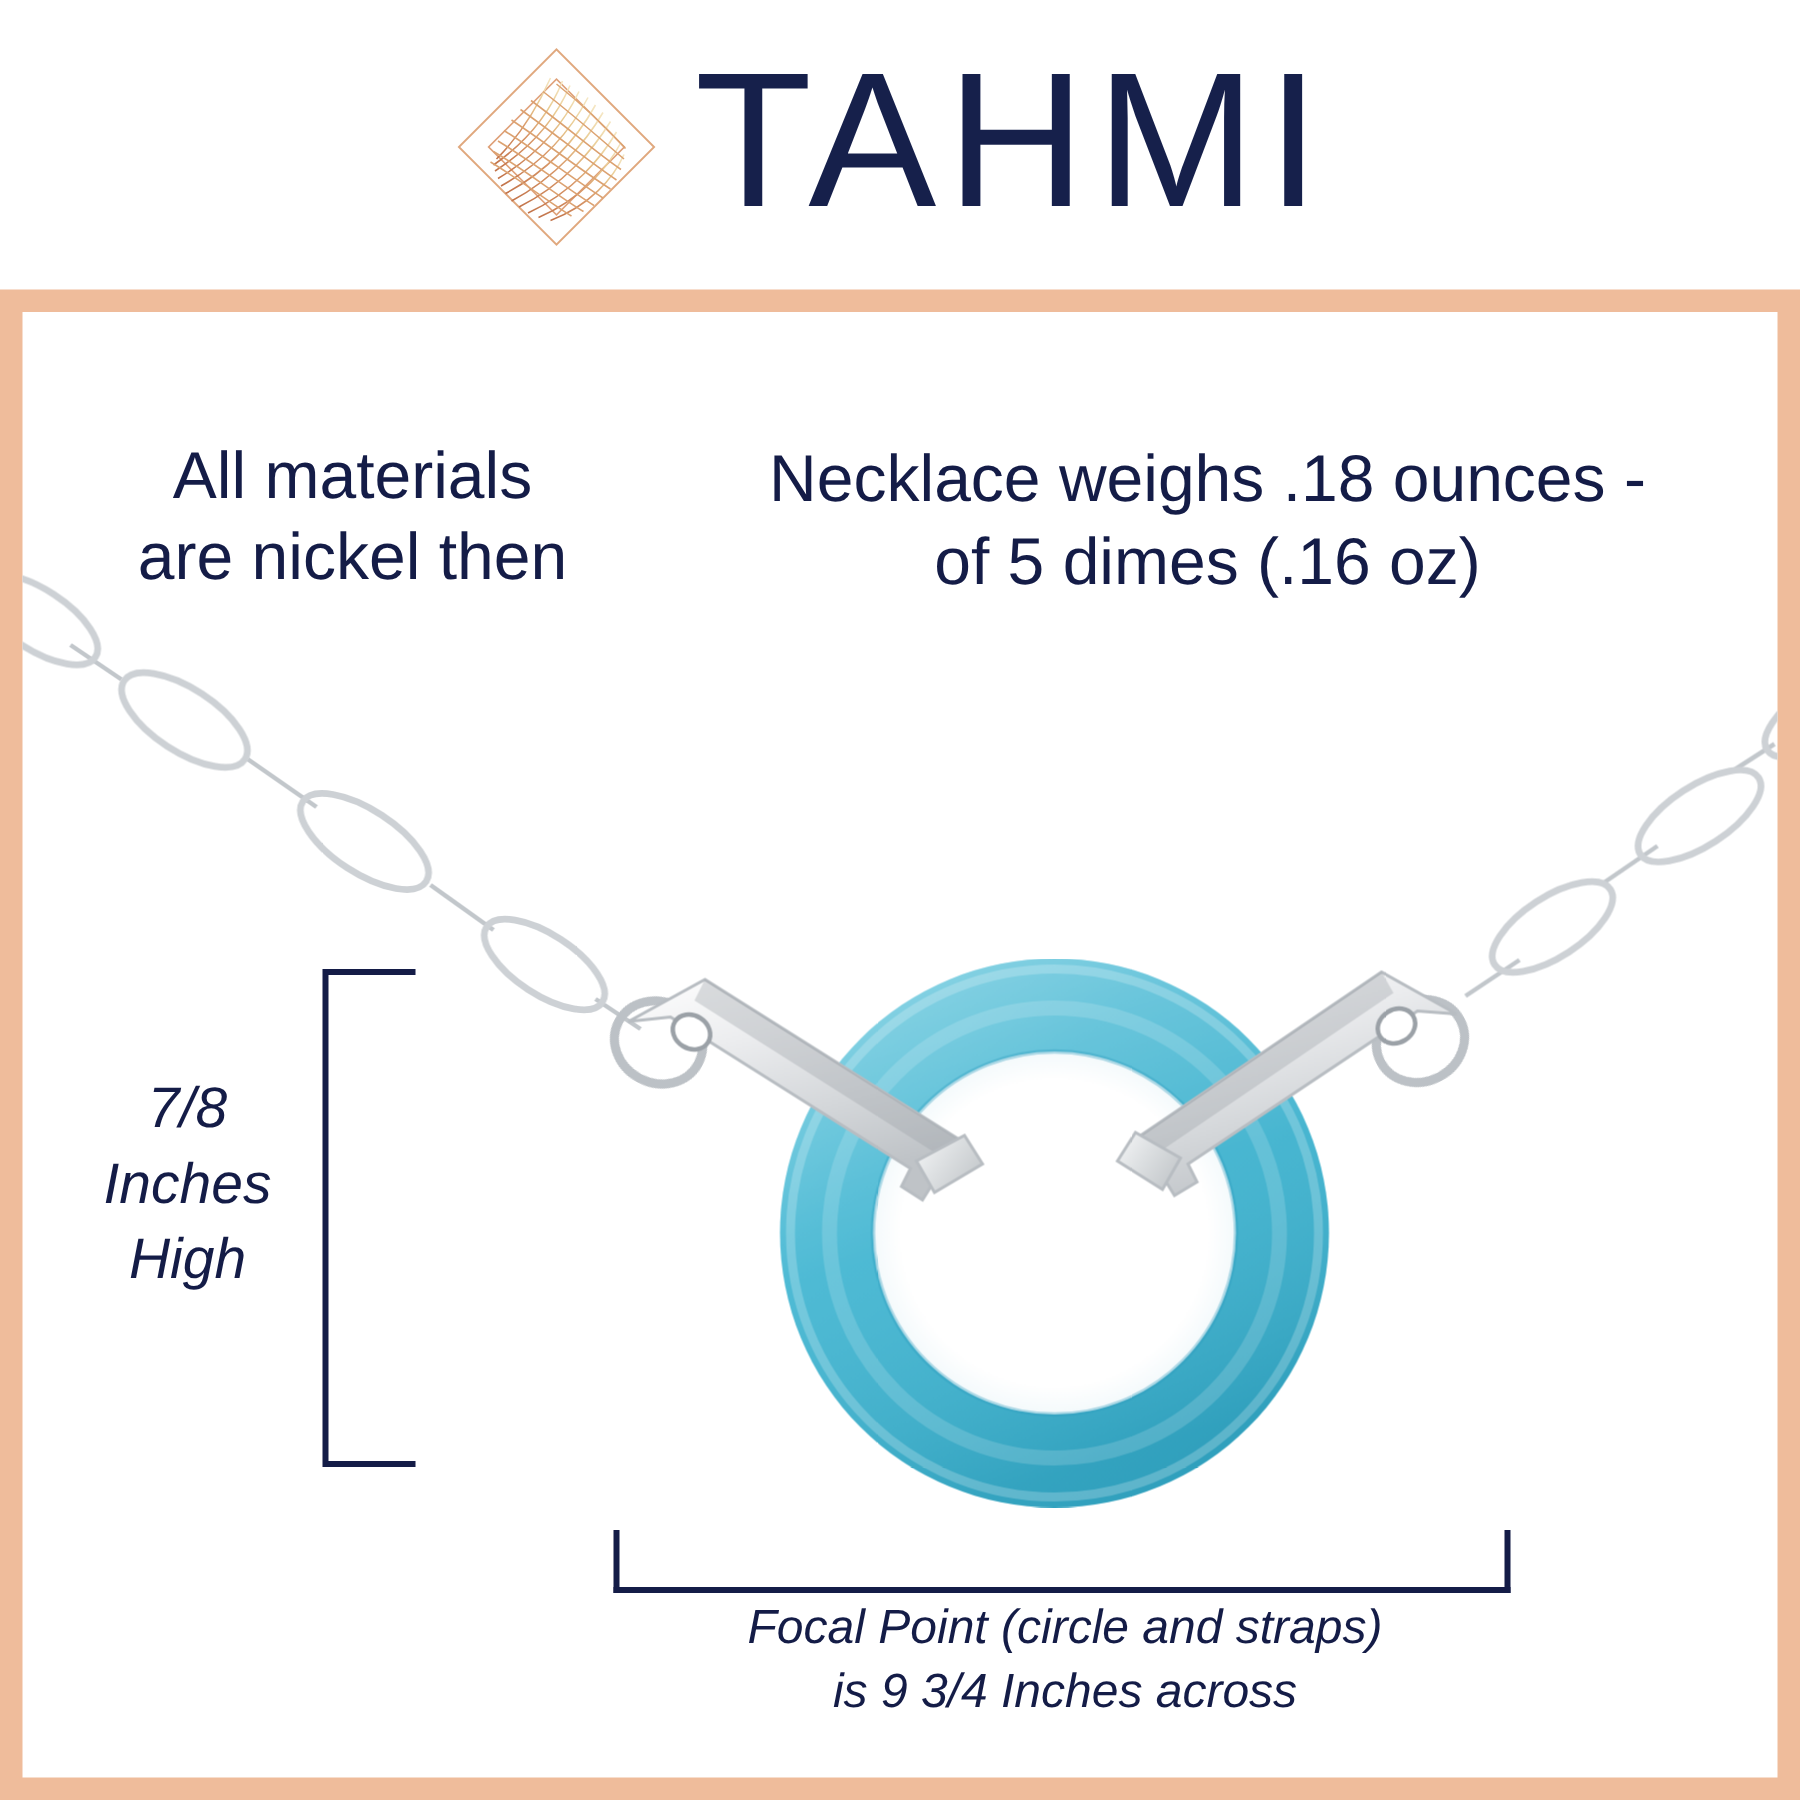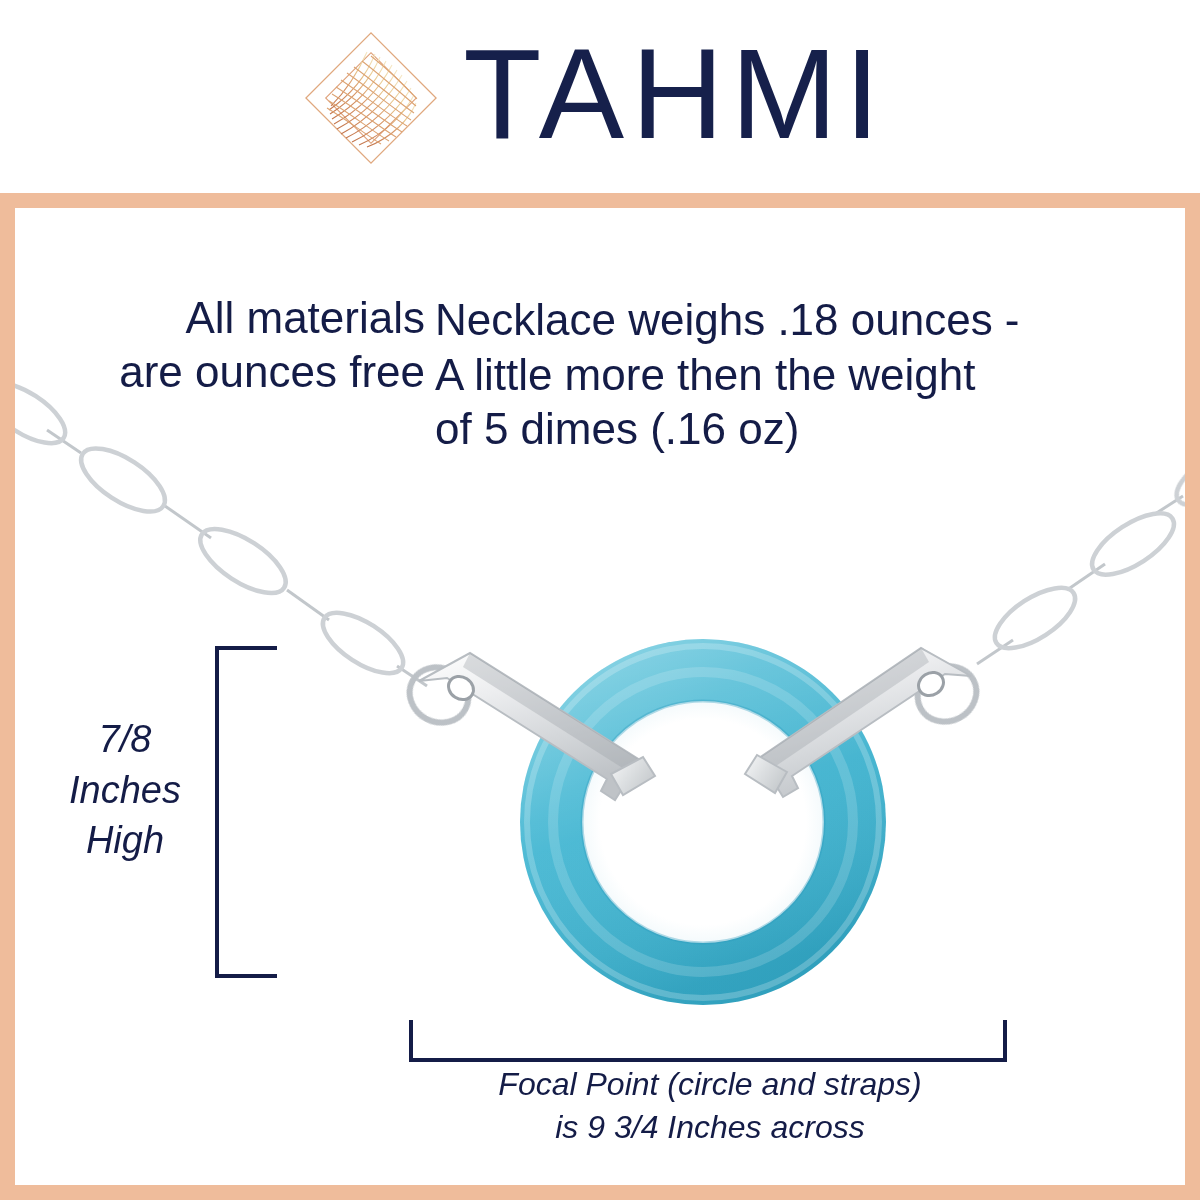--- a/index.html
+++ b/index.html
@@ -39,25 +39,25 @@
   }
   .canvas{position:absolute;left:0;top:0;width:100%;height:100%;overflow:hidden;}
 
   
   .txt{
     position:absolute;color:#141c47;
     font-family:"Liberation Sans", sans-serif;
     font-weight:400;
   }
   .txt-left-note{
-    left:30px;top:83px;width:380px;text-align:right;
+    left:30px;top:83px;width:380px;text-align:center;
     font-size:44px;line-height:1.22;
   }
   .txt-weight{
-    left:420px;top:85px;width:740px;text-align:left;
+    left:420px;top:85px;width:740px;text-align:center;
     font-size:44px;line-height:1.24;
   }
   .txt-height{
     left:30px;top:506px;width:160px;text-align:center;
     font-size:38px;line-height:1.33;font-style:italic;
   }
   .txt-across{
     left:300px;top:855px;width:790px;text-align:center;
     font-size:32px;line-height:1.33;font-style:italic;
   }
@@ -227,26 +227,25 @@
           <path d="M772 564 L742 547 L730 566 L760 585 Z" fill="url(#silver2)" stroke="#B8BDC2" stroke-width="2"></path>
           <ellipse cx="916" cy="476" rx="13" ry="11" transform="rotate(-32 916 476)" fill="#ffffff" stroke="#9BA1A7" stroke-width="3"></ellipse>
         </g>
       </svg>
 
       <div class="bracket br-v"></div>
       <div class="bracket br-h"></div>
 
       <div class="txt txt-left-note">
         <div>All materials</div>
-        <div>are ounces free</div>
+        <div>are nickel then</div>
       </div>
 
       <div class="txt txt-weight">
         <div>Necklace weighs .18 ounces -</div>
-        <div>A little more then the weight</div>
         <div>of 5 dimes (.16 oz)</div>
       </div>
 
       <div class="txt txt-height">
         <div>7/8</div>
         <div>Inches</div>
         <div>High</div>
       </div>
 
       <div class="txt txt-across">

